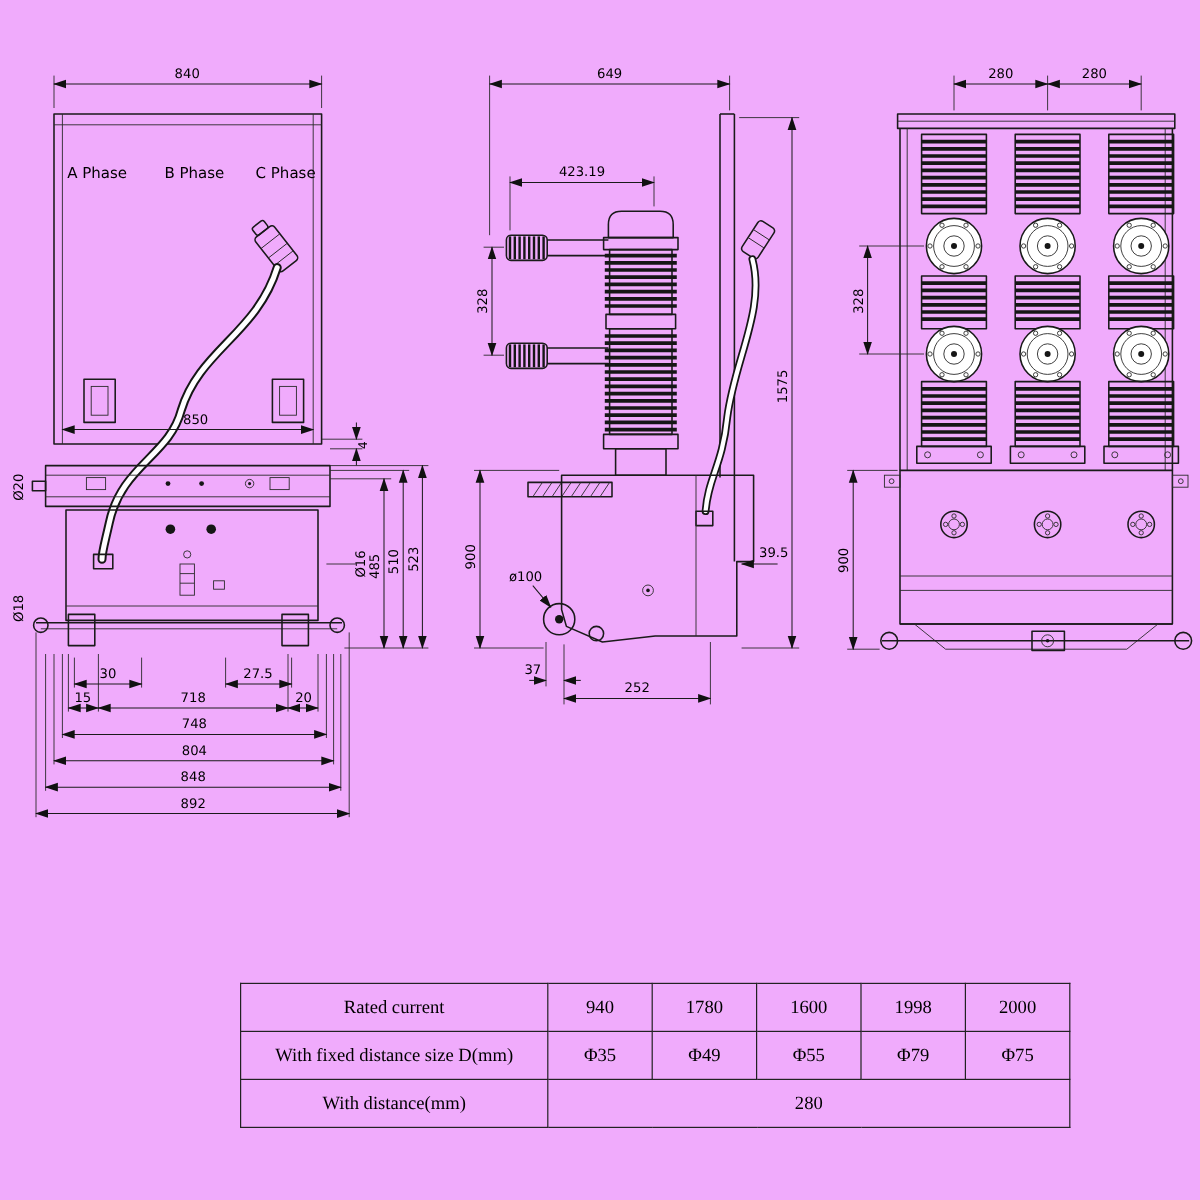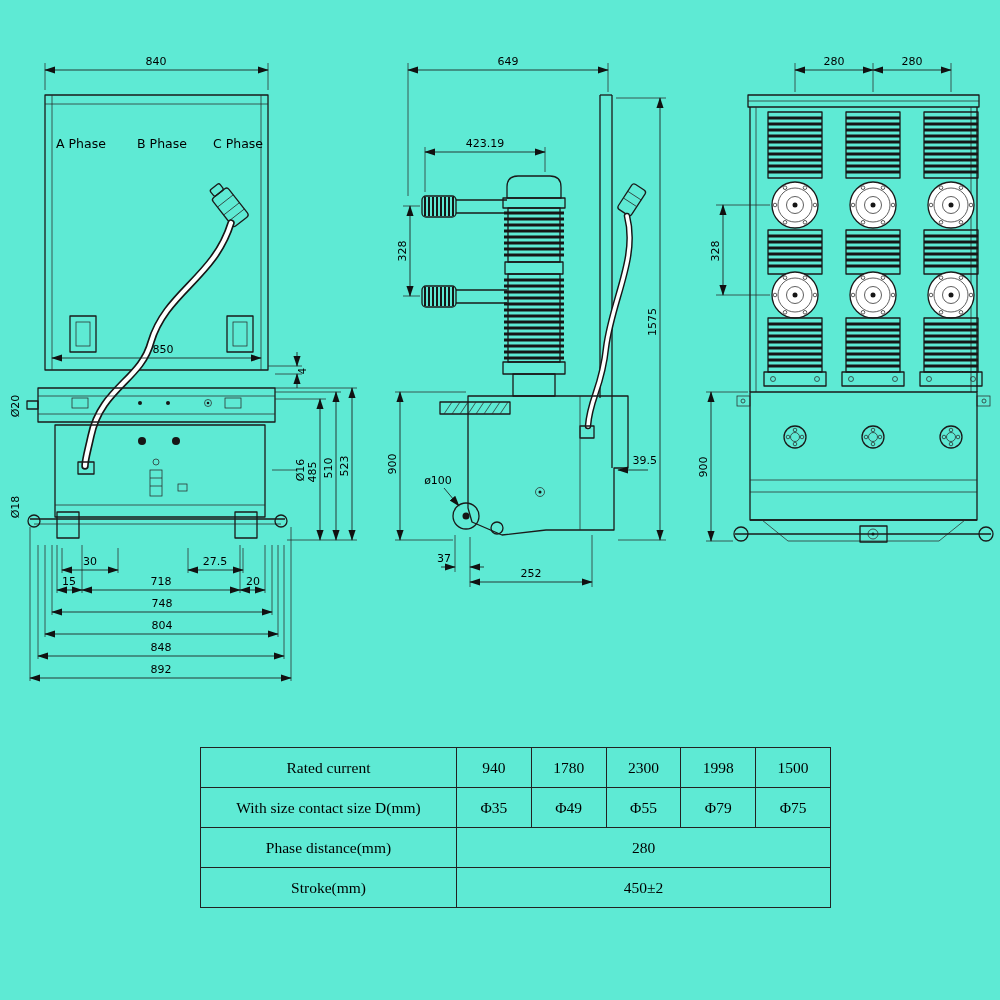--- a/index.html
+++ b/index.html
@@ -1,31 +1,31 @@
 <!DOCTYPE html>
 <html><head>
 <meta charset="utf-8">
 <style>
   html,body{margin:0;padding:0;background:#fff}
   body{width:1000px;height:1000px;position:relative;font-family:"Liberation Sans",sans-serif}
-  .canvas{position:absolute;inset:0;background:#5eead4}
+  .canvas{position:absolute;inset:0;background:#f0abfc}
   svg{position:absolute;top:0;left:0}
   
   .o{stroke:#1a1a1a;stroke-width:1.3;fill:none;stroke-linejoin:round}
   .t{stroke:#2a2a2a;stroke-width:.75;fill:none}
   .d{stroke:#1a1a1a;stroke-width:.85;fill:none}
   .rib{stroke:#161616;stroke-width:3.1;fill:none}
   .rib2{stroke:#161616;stroke-width:2;fill:none}
   .blk{fill:#161616;stroke:none}
   .wfill{fill:#fff}
   svg text{font-family:"DejaVu Sans","Liberation Sans",sans-serif;font-size:11px;fill:#000}
   svg text.ph{font-size:12.5px}
   svg text.sm{font-size:10px}
   
-  .table-wrap{position:absolute;left:200px;top:747px;width:631px}
+  .table-wrap{position:absolute;left:200px;top:819px;width:692px}
   table.spec{border-collapse:collapse;width:100%;table-layout:fixed;
     font-family:"Liberation Serif",serif;font-size:15.5px;color:#000;border:1.5px solid #222}
   table.spec td{border:1.2px solid #222;height:39px;text-align:center;vertical-align:middle;padding:0}
   col.c0{width:256px}
 </style>
 </head>
 <body>
 
 <div class="canvas">
 <svg width="1000" height="760" viewBox="0 0 1000 760">
@@ -452,36 +452,32 @@
           <col>
           <col>
           <col>
           <col>
         </colgroup>
     <tbody>
       <tr>
         <td>Rated current</td>
         <td>940</td>
         <td>1780</td>
-        <td>2300</td>
+        <td>1600</td>
         <td>1998</td>
-        <td>1500</td>
+        <td>2000</td>
       </tr>
       <tr>
-        <td>With size contact size D(mm)</td>
+        <td>With fixed distance size D(mm)</td>
         <td>Φ35</td>
         <td>Φ49</td>
         <td>Φ55</td>
         <td>Φ79</td>
         <td>Φ75</td>
       </tr>
       <tr>
-        <td>Phase distance(mm)</td>
+        <td>With distance(mm)</td>
         <td colspan="5">280</td>
-      </tr>
-      <tr>
-        <td>Stroke(mm)</td>
-        <td colspan="5">450±2</td>
       </tr>
     </tbody>
   </table>
 </div>
 </div>
 
 </body></html>

